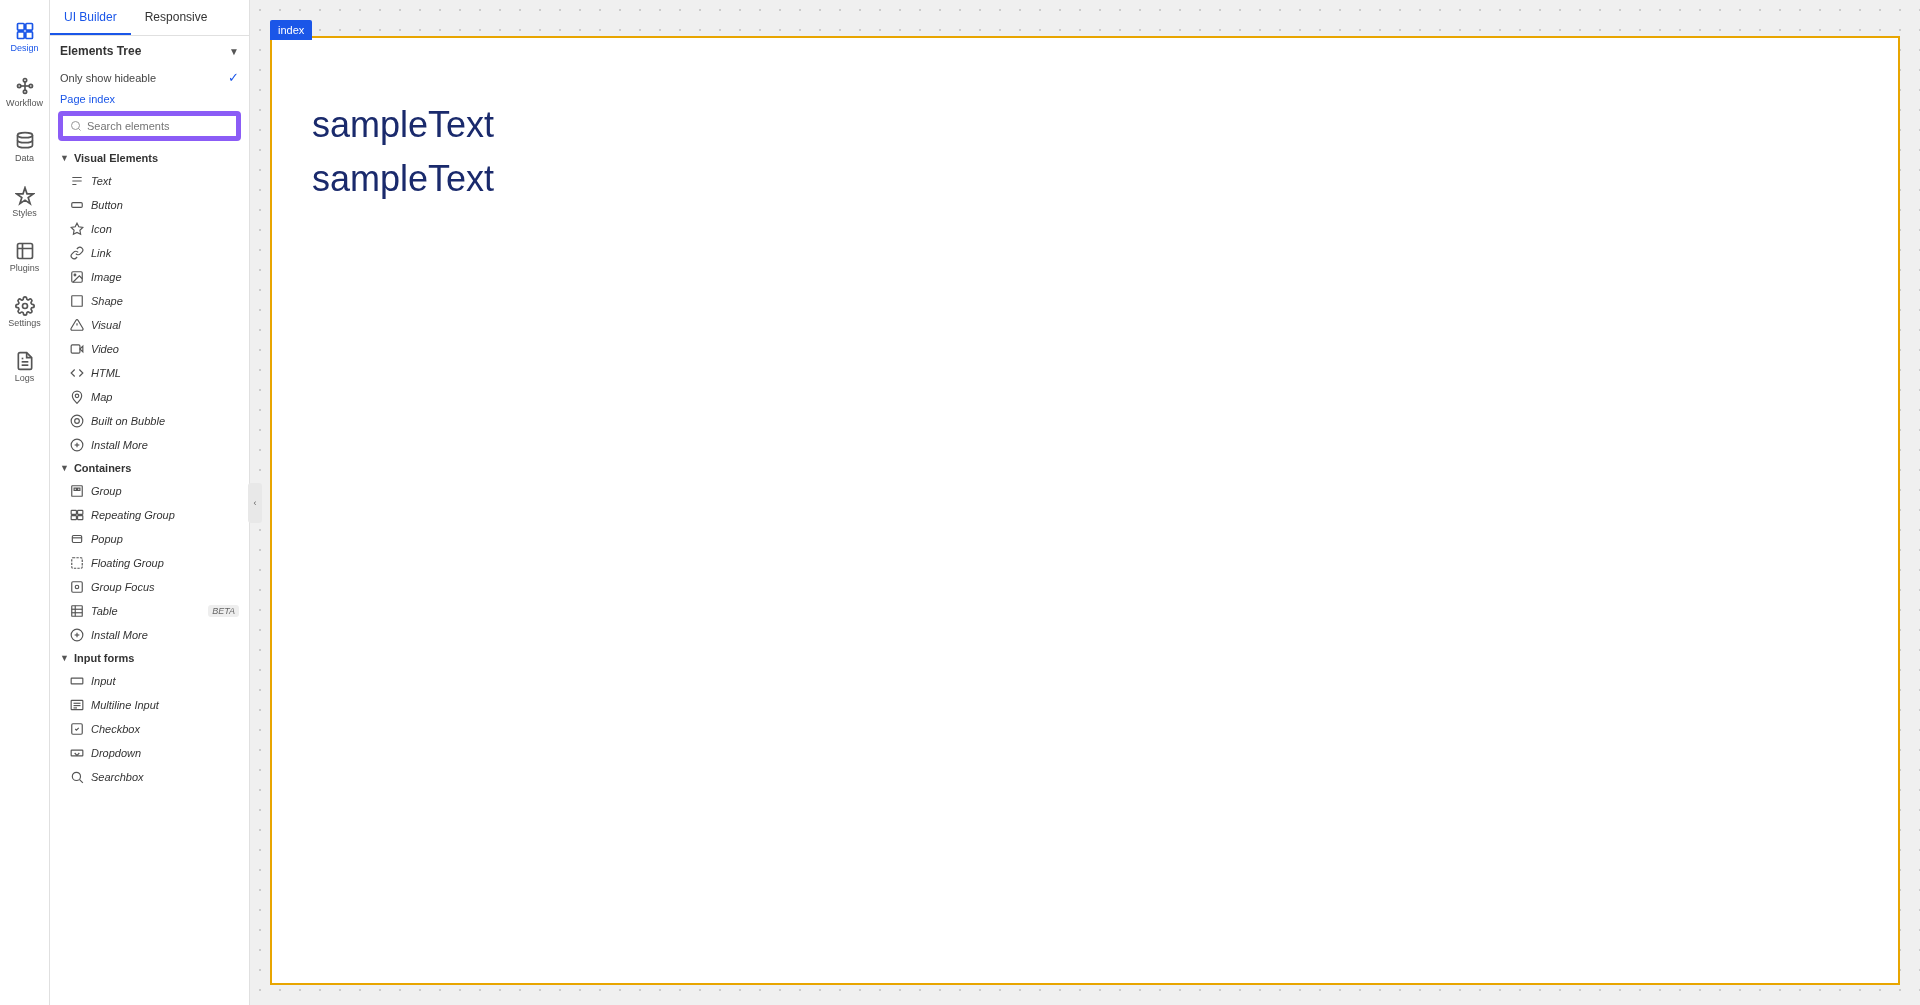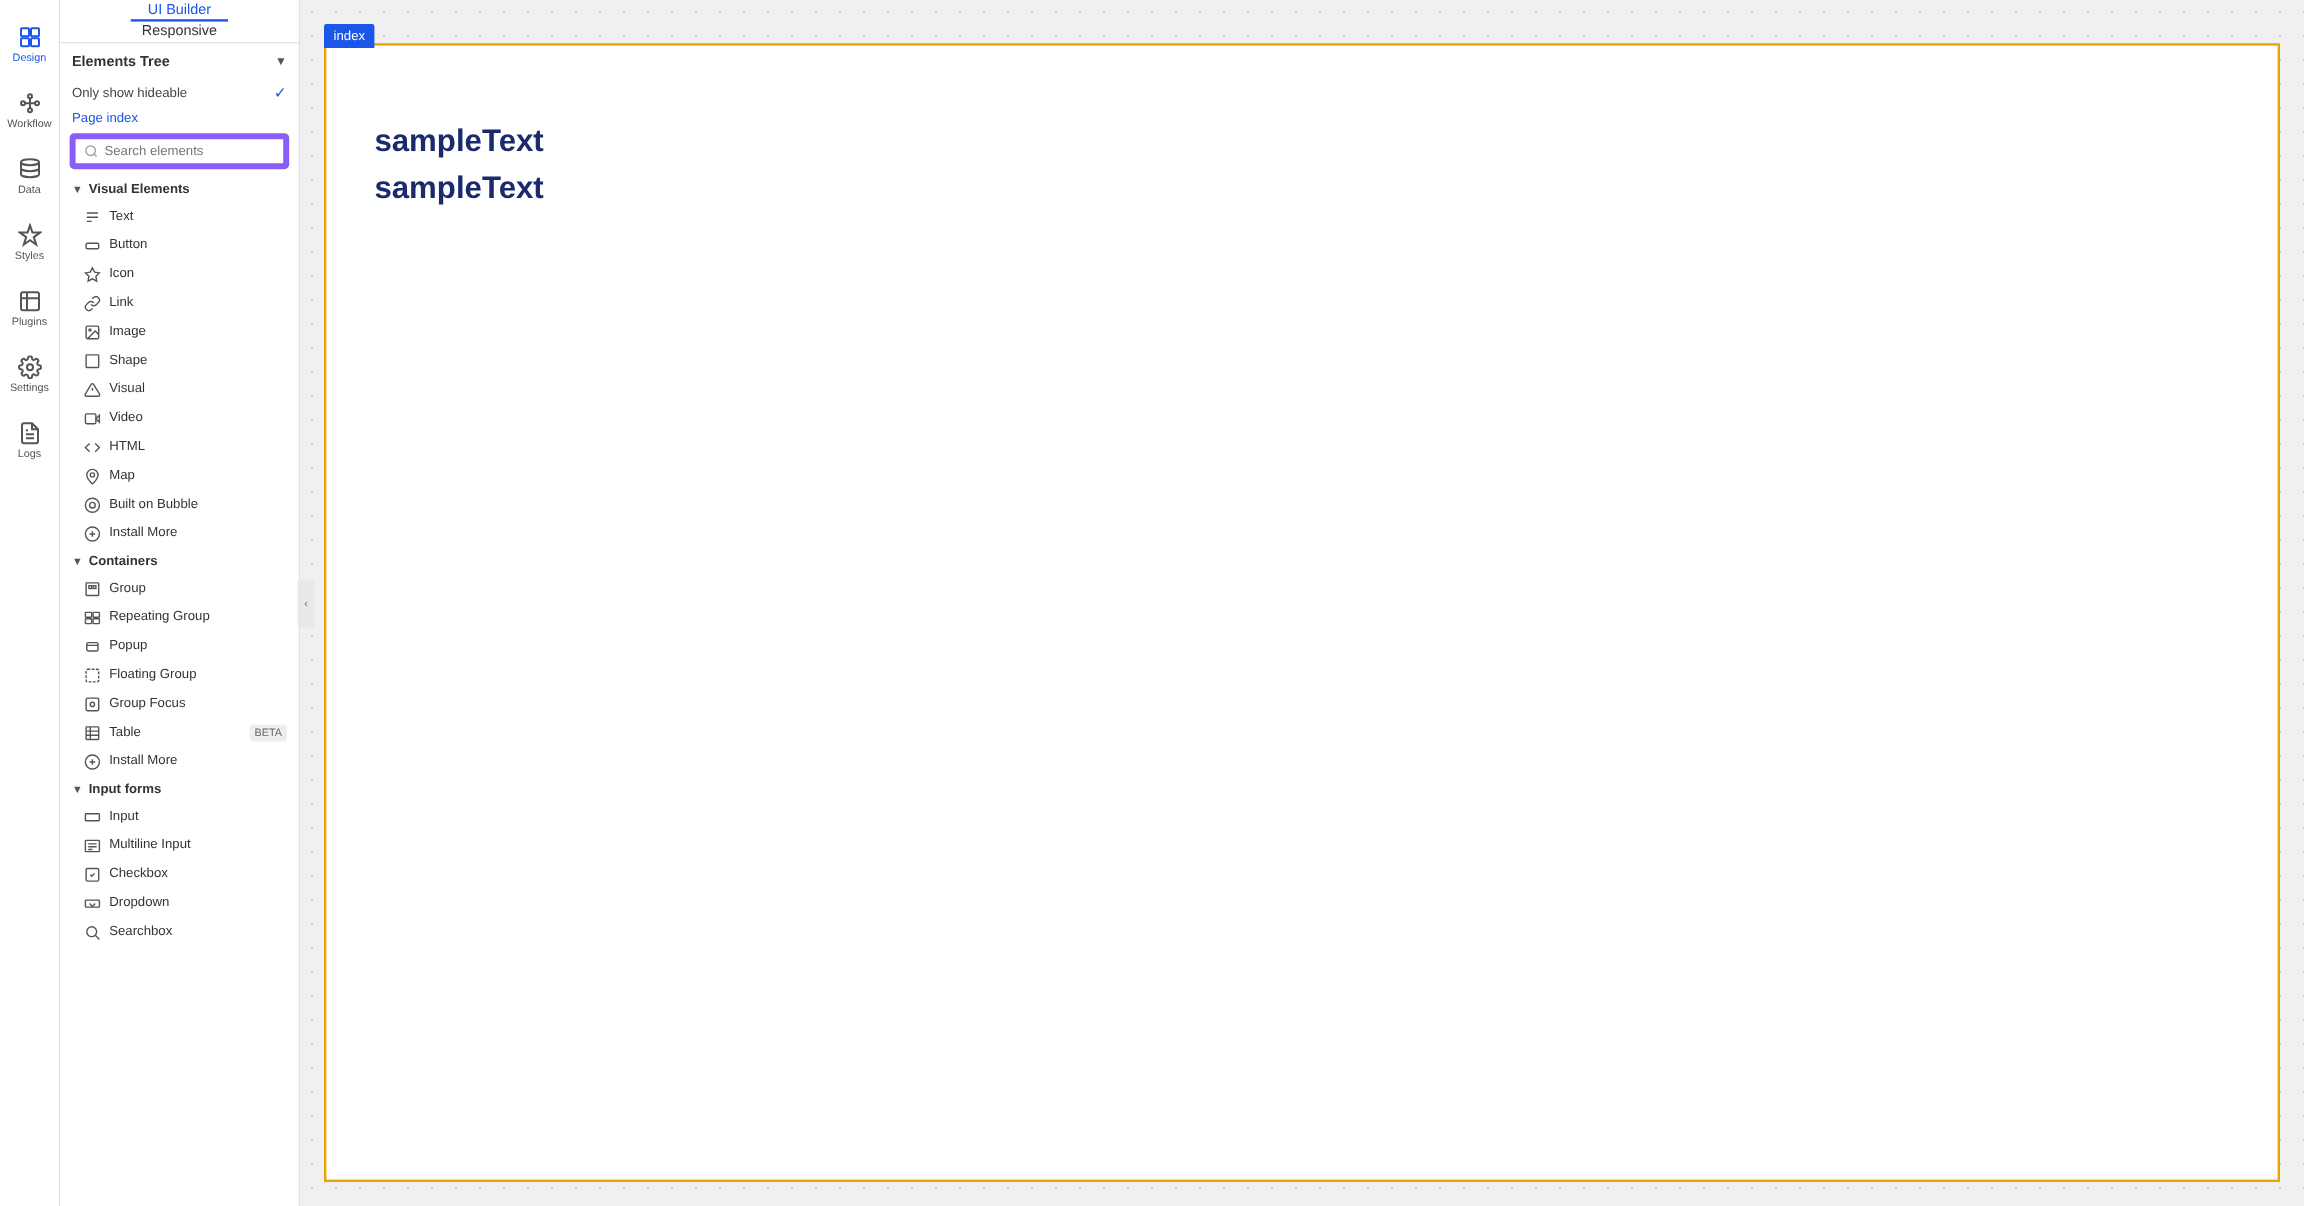--- a/index.html
+++ b/index.html
@@ -53,21 +53,20 @@
     }
 
     
     .top-tabs {
       display: flex;
       align-items: center;
       border-bottom: 1px solid #e0e0e0;
       background: #fff;
       height: 36px;
       flex-shrink: 0;
-      flex-direction: column;
     }
     .top-tab {
       padding: 0 14px;
       height: 100%;
       display: flex;
       align-items: center;
       font-size: 12px;
       cursor: pointer;
       color: #333;
       border-bottom: 2px solid transparent;
@@ -150,25 +149,27 @@
       cursor: pointer;
       gap: 5px;
     }
     .section-header .chevron {
       font-size: 9px;
       color: #555;
     }
 
     .element-item {
       display: flex;
+      align-items: center;
       padding: 5px 10px 5px 20px;
       font-size: 11px;
       color: #333;
       cursor: pointer;
       gap: 7px;
+      font-style: italic;
     }
     .element-item svg {
       width: 14px;
       height: 14px;
       color: #555;
       flex-shrink: 0;
     }
     .element-item .beta-badge {
       font-size: 9px;
       color: #666;
@@ -239,23 +240,23 @@
       bottom: 20px;
       background: #fff;
       border: 2px solid #e8a500;
       border-radius: 0;
     }
 
     .canvas-text-content {
       padding: 60px 40px;
     }
     .canvas-text-content .sample-text {
-      font-size: 26px;
+      font-size: 36px;
       color: #1a2a6c;
-      font-weight: 700;
+      font-weight: 400;
       line-height: 1.5;
     }
 
     
     .dots-bg {
       background-image: radial-gradient(circle, #ccc 1px, transparent 1px);
       background-size: 20px 20px;
     }
 
     ::-webkit-scrollbar { width: 4px; }

